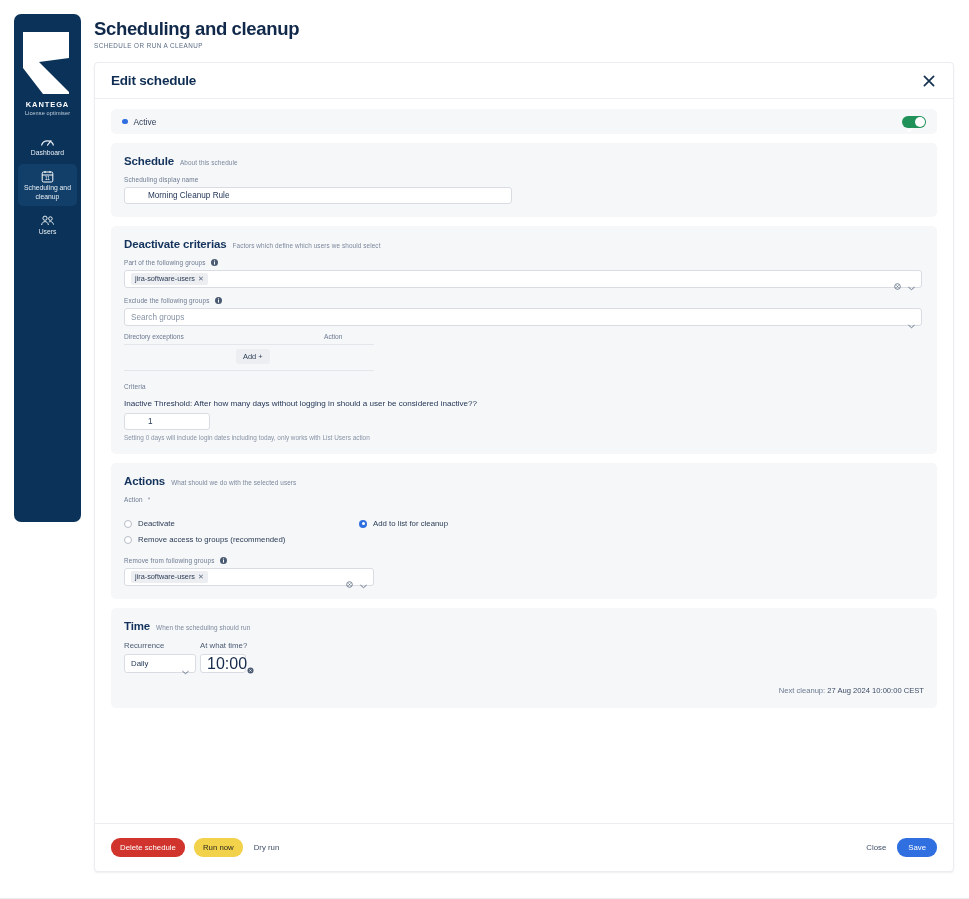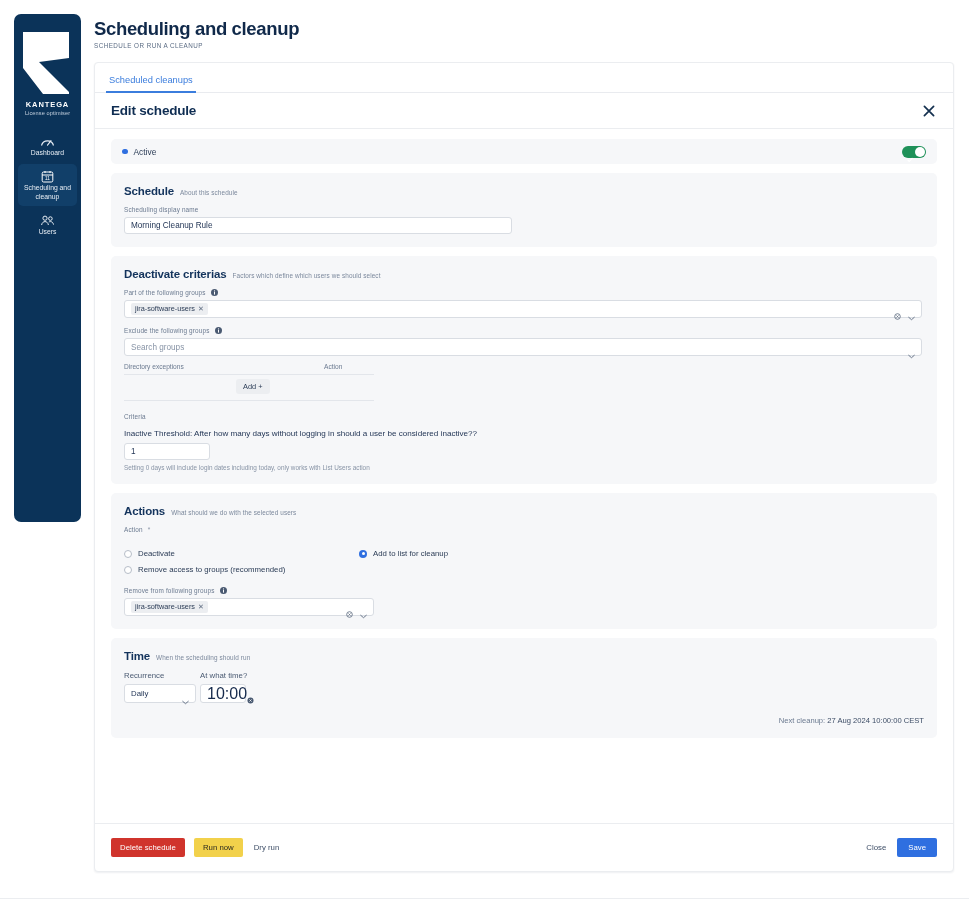--- a/index.html
+++ b/index.html
@@ -82,21 +82,21 @@
 
   .sec-head { display: flex; align-items: baseline; gap: 6px; margin-bottom: 9px; }
   .sec-title { font-size: 11.5px; font-weight: bold; color: #13335c; letter-spacing: -.15px; }
   .sec-desc { font-size: 6.4px; color: #7b889c; letter-spacing: .1px; }
 
   .f-label { font-size: 6.4px; color: #6b7a90; letter-spacing: .15px; margin-bottom: 4px; display: flex; align-items: center; gap: 5px; }
   .info-i { width: 7px; height: 7px; flex: none; }
 
   .text-input {
     height: 17px; border: 1px solid #d9dde3; border-radius: 3px; background: #fff;
-    font-size: 8.2px; color: #243757; padding: 0 6px; display: flex; align-items: center;
+    font-size: 8.2px; color: #243757; padding: 0 23px; display: flex; align-items: center;
   }
   .ti-name { width: 388px; }
   .ti-days { width: 86px; }
 
   .select-ctl {
     border: 1px solid #d9dde3; border-radius: 3px; background: #fff; height: 18px;
     display: flex; align-items: center; padding: 0 6px; justify-content: space-between;
   }
   .sel-wide { width: 798px; }
   .sel-mid { width: 250px; }
@@ -141,21 +141,21 @@
   .next-line { font-size: 7.6px; color: #6b7a90; margin-top: 13px; text-align: right; }
   .next-line b { color: #3d4d66; font-weight: normal; }
 
   
   .footer {
     position: absolute; left: 0; right: 0; bottom: 0; height: 48px;
     border-top: 1px solid #ebedf0; display: flex; align-items: center;
     justify-content: space-between; padding: 0 16px;
   }
   .fl, .fr { display: flex; align-items: center; gap: 9px; }
-  .btn { border: none; border-radius: 2px; font-size: 7.8px; padding: 5px 9px; cursor: pointer; font-family: inherit; }
+  .btn { border: none; border-radius: 9px; font-size: 7.8px; padding: 5px 9px; cursor: pointer; font-family: inherit; }
   .btn-danger { background: #d0342c; color: #fff; }
   .btn-warn { background: #f2d14b; color: #2b2a20; }
   .btn-link { background: transparent; color: #3d4d66; padding: 5px 2px; }
   .btn-primary { background: #2f6fe0; color: #fff; padding: 5px 11px; }
 
   .bottom-rule { position: absolute; left: 0; right: 0; bottom: 0; height: 1px; background: #ebedf0; }
 </style>
 </head>
 <body>
 
@@ -206,23 +206,20 @@
     </div>
   </div>
 
   <div class="header">
     <div class="h-title">Scheduling and cleanup</div>
     <div class="h-sub">SCHEDULE OR RUN A CLEANUP</div>
   </div>
 
   <div class="main-card">
 
-    <div class="tabbar">
-      <div class="tab">Scheduled cleanups</div>
-    </div>
 
     <div class="card-head">
       <div class="card-title">Edit schedule</div>
       <span class="close-x">
         <svg width="16" height="16" viewBox="0 0 16 16" stroke="#14304f" stroke-width="1.7" stroke-linecap="round">
           <path d="M3.4 3.4 L12.6 12.6 M12.6 3.4 L3.4 12.6"></path>
         </svg>
       </span>
     </div>
 

